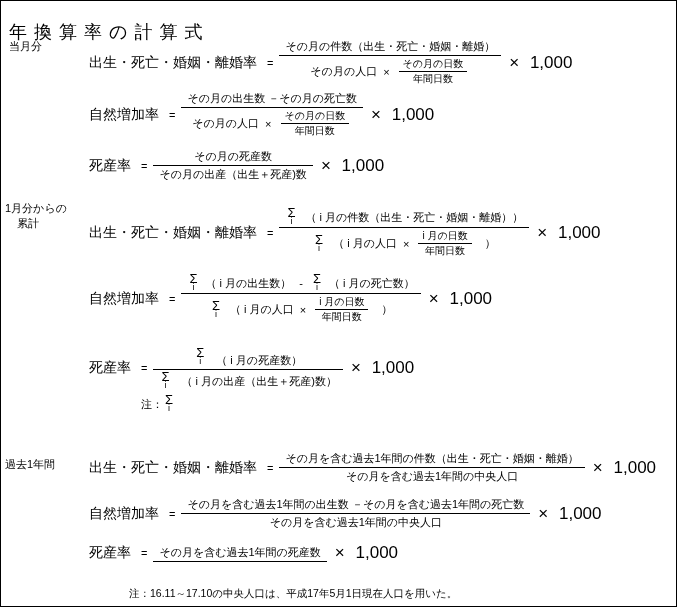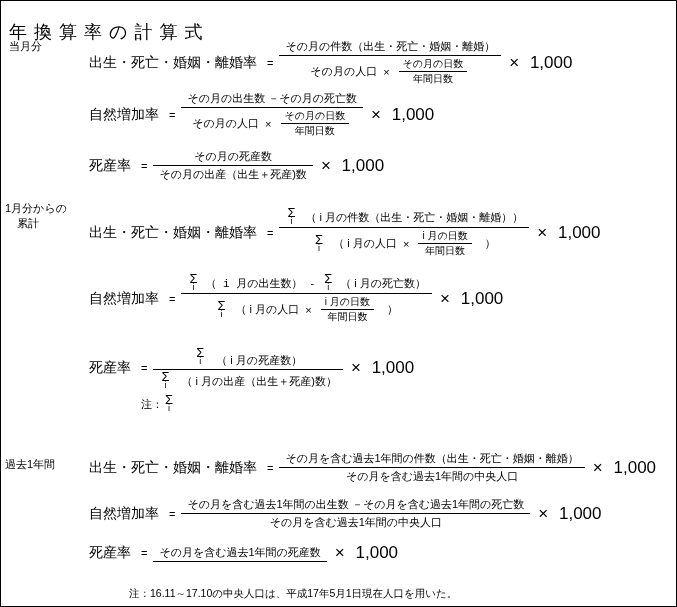--- a/index.html
+++ b/index.html
@@ -228,21 +228,21 @@
   <div class="eq" style="left:88px; top:272px;">
     <span class="lhs">自然増加率</span>
     <span class="eqsign">=</span>
     <span class="frac">
       <span class="num">
         <span class="inline-mid">
           <span class="sigma">
             <span class="sg">Σ</span>
             <span class="sb">i</span>
           </span>
-          <span style="padding-left:6px;font-family:Liberation Mono, monospace;">（ i 月の出生数）</span>
+          <span style="padding-left:6px;">（ i 月の出生数）</span>
           <span style="padding:0 8px;">-</span>
           <span class="sigma">
             <span class="sg">Σ</span>
             <span class="sb">i</span>
           </span>
           <span style="padding-left:6px;">（ i 月の死亡数）</span>
         </span>
       </span>
       <span class="den">
         <span class="inline-mid">

